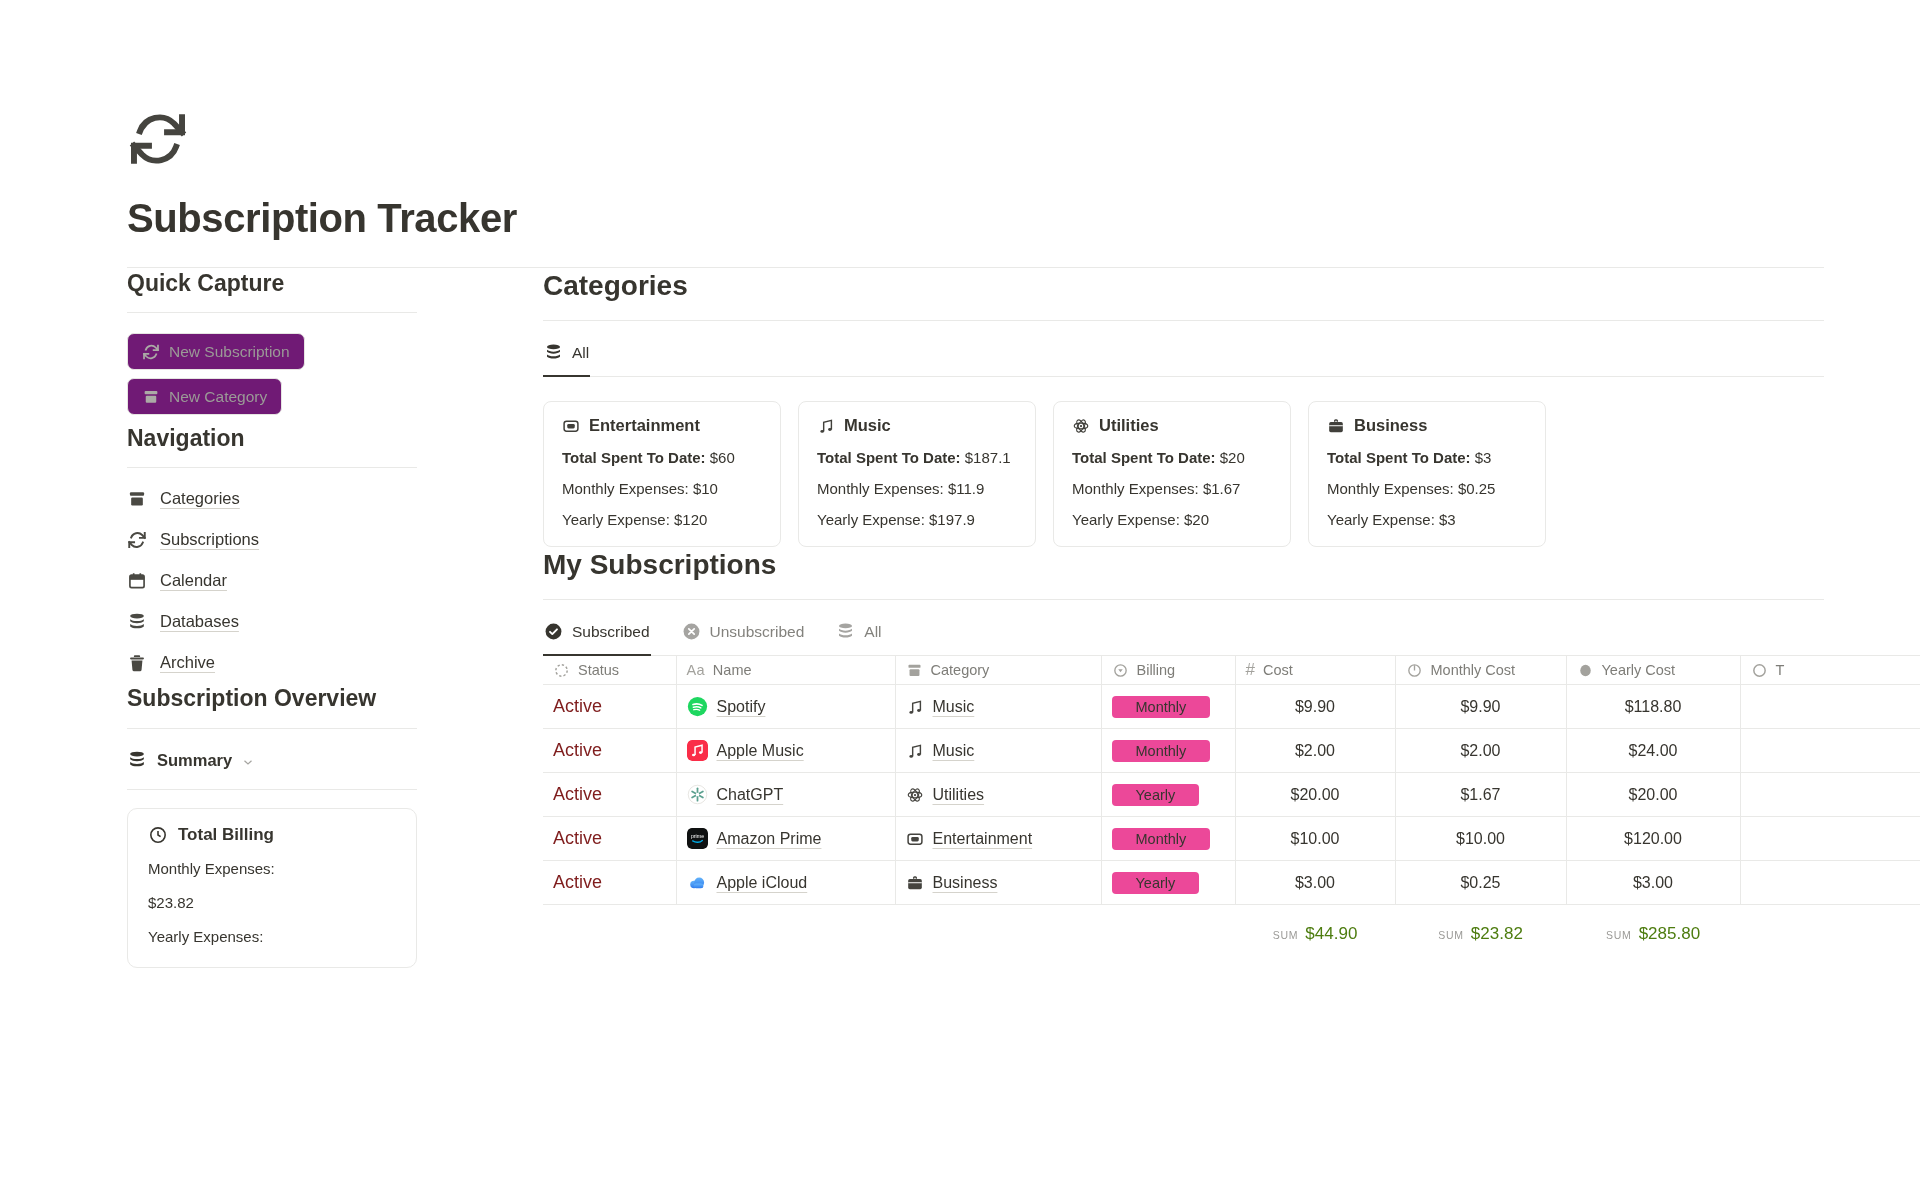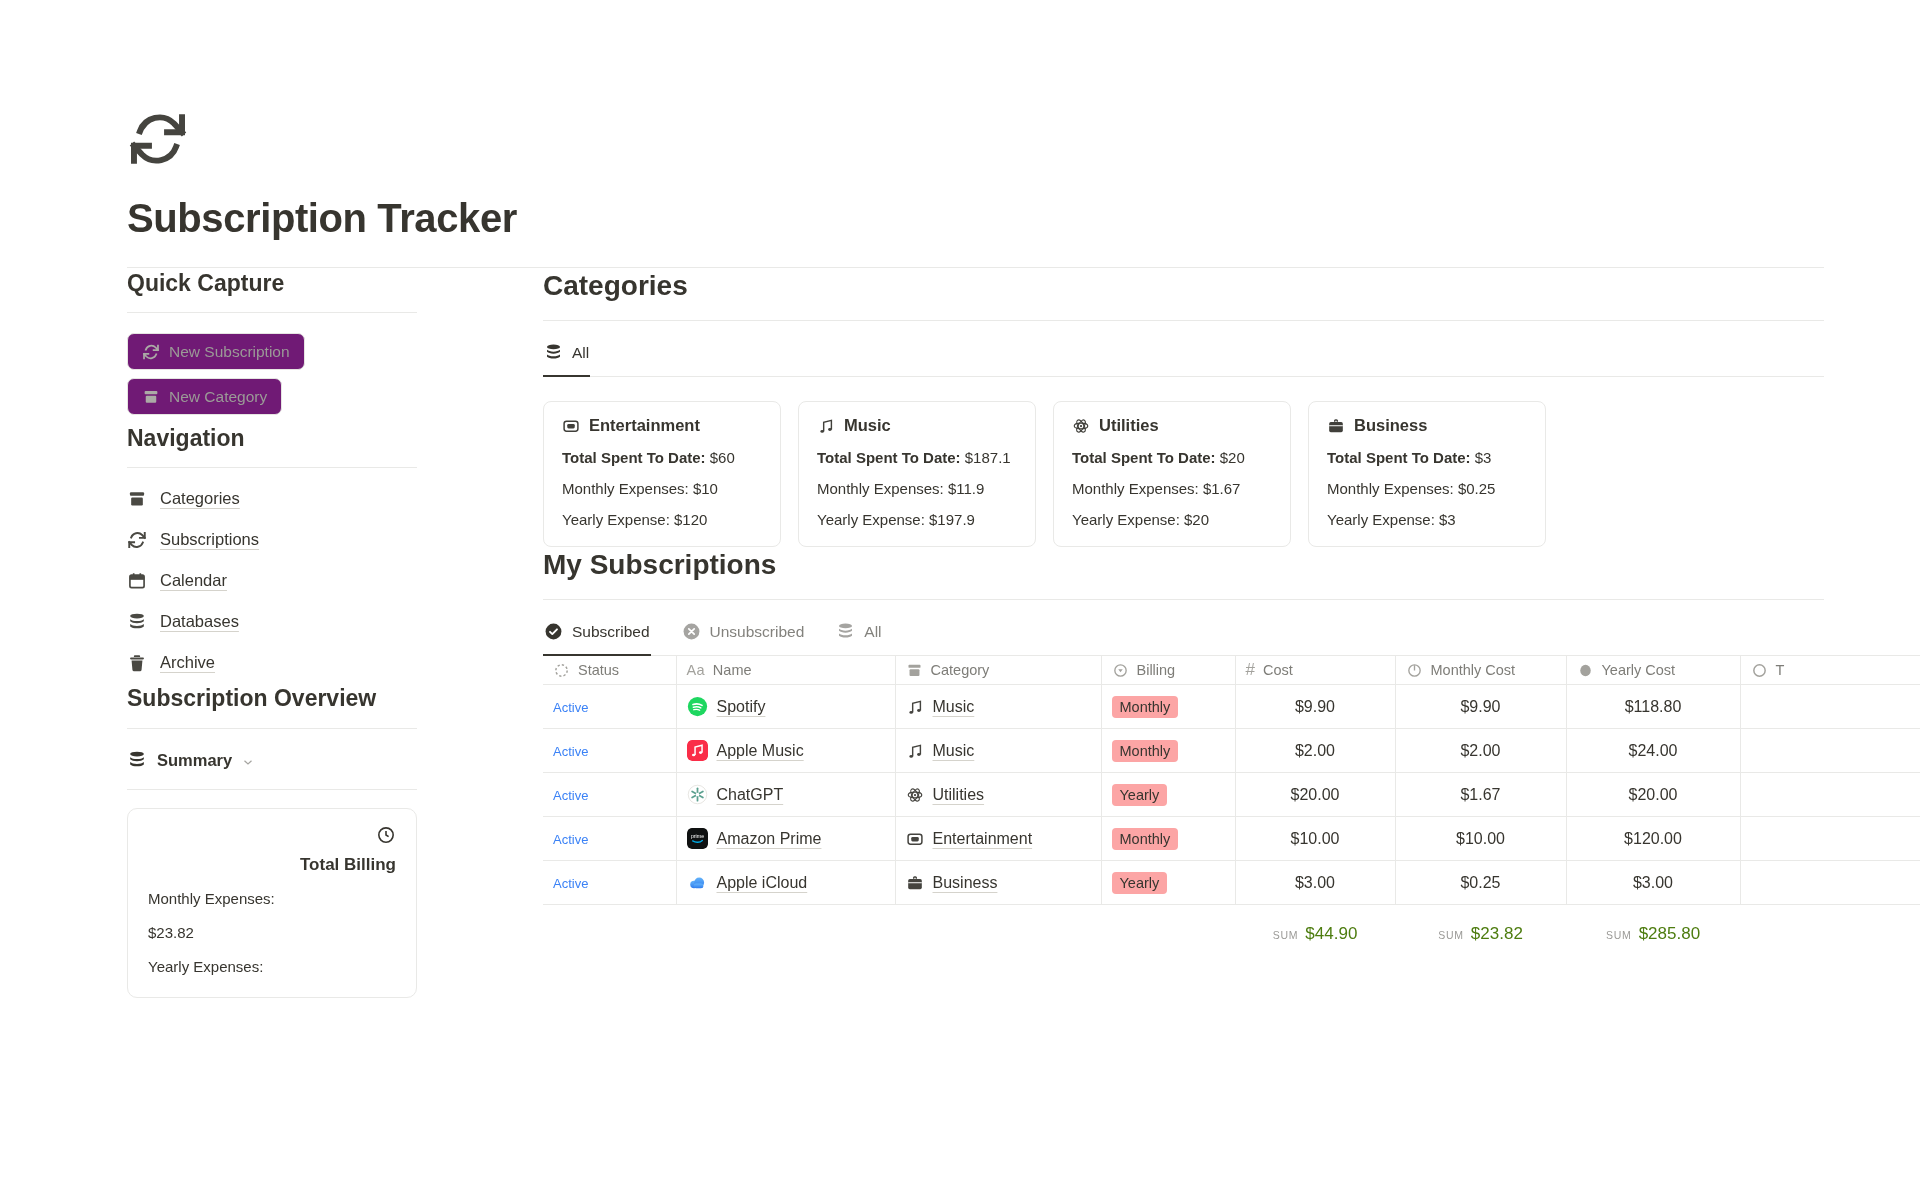--- a/index.html
+++ b/index.html
@@ -34,21 +34,21 @@
   .navlink{font-size:16.5px;color:#37352F;text-decoration:underline;
     text-decoration-color:#D5D3CC;text-underline-offset:3.5px;text-decoration-thickness:1px;}
   .summary-row{display:flex;align-items:center;gap:10px;margin-top:15px;height:32px;cursor:pointer;}
   .summary-row .ic{color:#37352F;}
   .summary-label{font-size:16.5px;font-weight:700;}
   .chev{color:#A5A4A0;margin-top:3px;}
   .divider.ov1{margin-top:15px;}
   .divider.ov2{margin-top:13px;}
   .side-card{margin-top:18px;border:1px solid #E9E9E7;border-radius:10px;padding:16px 20px 20px;
     box-sizing:border-box;width:290px;}
-  .side-card-title{display:flex;align-items:flex-end;gap:10px;font-size:17px;font-weight:700;flex-direction:column;}
+  .side-card-title{display:flex;align-items:flex-end;gap:10px;font-size:17px;font-weight:700;}
   .side-card-title .ic{color:#37352F;}
   .side-card p{margin:13px 0 0;font-size:15px;line-height:21px;}
 
   
   h2.main-h{font-size:28px;font-weight:700;margin:0;line-height:36px;}
   .cat-h{margin-top:110px;}
   .subs-h{margin-top:122px;}
   .divider.main{margin:16px 96px 0 0;}
   .tabbar{display:flex;gap:30px;border-bottom:1px solid #E9E9E7;padding-top:22px;}
   .tabbar.cats{margin-right:96px;}
@@ -74,27 +74,27 @@
   table.subs{border-collapse:collapse;table-layout:fixed;width:1437px;}
   .subs th,.subs td{border-right:1px solid #E9E9E7;border-bottom:1px solid #E9E9E7;
     padding:0 10px;text-align:left;vertical-align:middle;}
   .subs th:last-child,.subs td:last-child{border-right:none;}
   .subs thead th{height:28px;font-weight:400;font-size:14.5px;color:#7E7D78;}
   .th-inner{display:flex;align-items:center;gap:8px;}
   .th-inner .ich{color:#A3A29D;flex:none;}
   .aa{font-size:14.5px;color:#A3A29D;letter-spacing:.3px;}
   .hash{font-size:17px;color:#A3A29D;font-weight:400;}
   .subs tbody td{height:43px;font-size:16px;}
-  .status-active{color:#3b82f6;font-size:13px;}
+  .status-active{color:#7f1d1d;font-size:18px;}
   .cellflex{display:flex;align-items:center;gap:9px;min-width:0;}
   .cellflex .icl,.cellflex .ic{flex:none;}
   .cellflex .ic{color:#45443F;}
   .cell-link{color:#37352F;text-decoration:underline;text-decoration-color:#D5D3CC;
     text-underline-offset:3.5px;text-decoration-thickness:1px;cursor:pointer;white-space:nowrap;}
-  .chip{display:inline-block;background:#fca5a5;border-radius:4px;padding:3px 8px;
+  .chip{display:inline-block;background:#ec4899;border-radius:4px;padding:3px 24px;
     font-size:14.5px;color:#37352F;}
   td.num{text-align:center;font-variant-numeric:tabular-nums;}
   tr.sumrow td{border:none;padding-top:14px;padding-bottom:8px;height:30px;}
   .sumcell{white-space:nowrap;}
   .sumlbl{font-size:10.5px;letter-spacing:.8px;color:#9B9A97;text-transform:uppercase;margin-right:7px;}
   .sumval{font-size:17px;color:#4d7c0f;}
 
   
   .ic{width:20px;height:20px;display:inline-block;}
   .ic18{width:18px;height:18px;}

